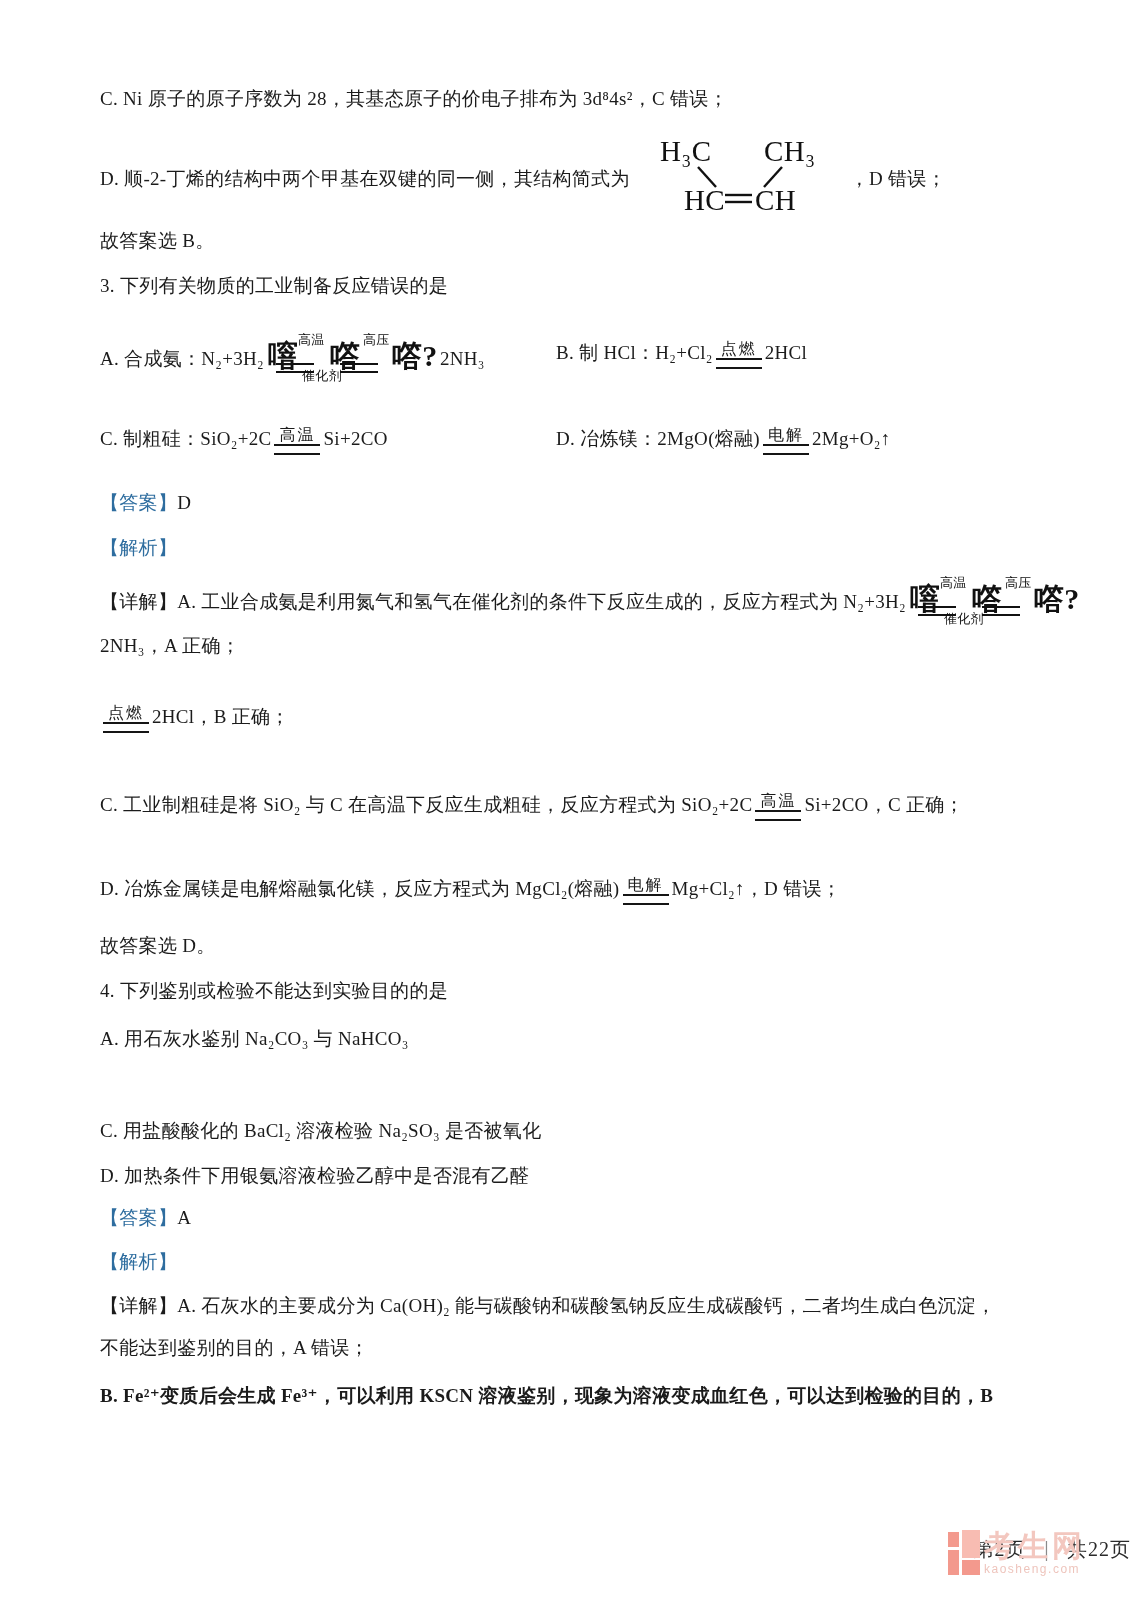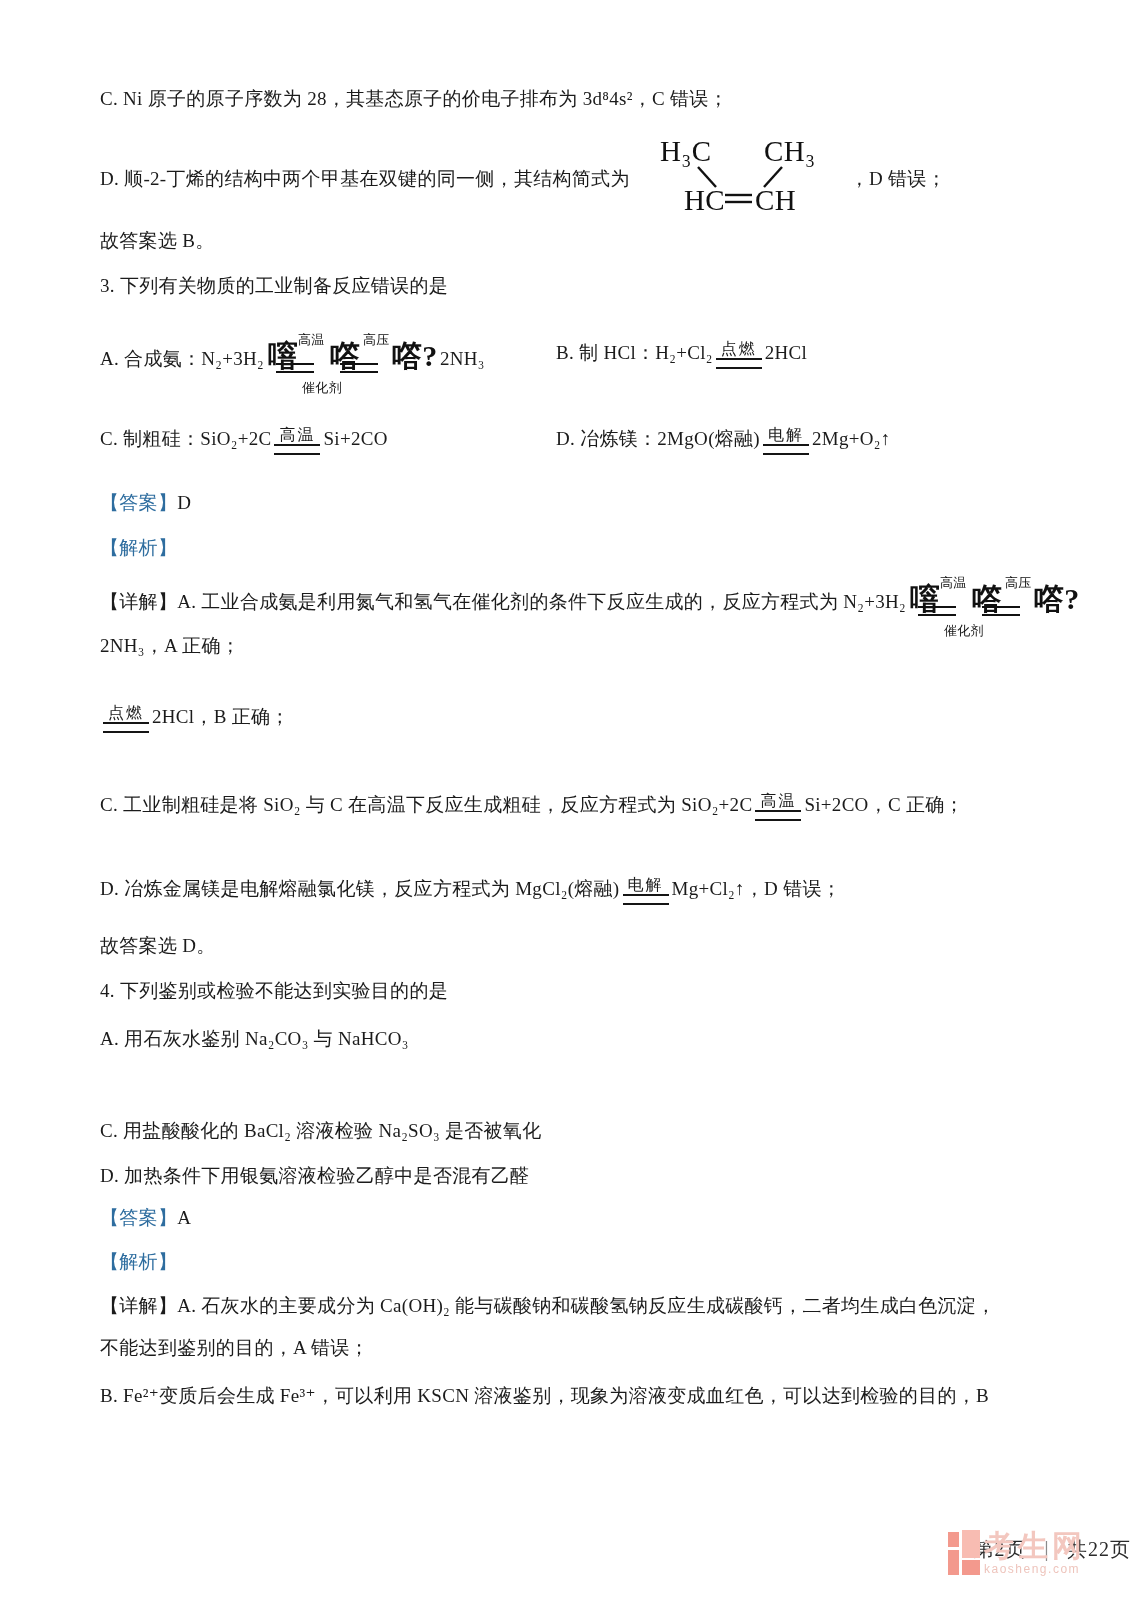--- a/index.html
+++ b/index.html
@@ -41,21 +41,21 @@
     vertical-align:middle;
     margin:0 4px;
   }
   .garb .gbig{position:absolute;top:2px;font-size:30px;line-height:32px;font-weight:600;color:#111;}
   .garb .g1{left:0;}
   .garb .g2{left:62px;}
   .garb .g3{left:124px;}
   .garb .gsmall{position:absolute;font-size:13px;line-height:14px;color:#111;}
   .garb .t1{left:30px;top:-5px;}
   .garb .t2{left:95px;top:-5px;}
-  .garb .bot{left:34px;top:31px;margin-top:12px;}
+  .garb .bot{left:34px;top:31px;}
   .garb .gline{position:absolute;top:25px;height:6px;border-top:2px solid #111;border-bottom:2px solid #111;}
   .garb .gl1{left:8px;width:38px;}
   .garb .gl2{left:72px;width:38px;}
   
   .formula{display:inline-block;margin:0 4px;}
   
   .pagefoot{
     position:absolute;
     top:1536px;left:0;width:100%;
     text-align:right;
@@ -202,21 +202,21 @@
     <span class="blue">【解析】</span>
   </div>
 
   <div class="line" style="top:1291px;left:100px;">
     <span>【详解】A. 石灰水的主要成分为 Ca(OH)₂ 能与碳酸钠和碳酸氢钠反应生成碳酸钙，二者均生成白色沉淀，</span>
   </div>
   <div class="line" style="top:1333px;left:100px;">
     <span>不能达到鉴别的目的，A 错误；</span>
   </div>
 
-  <div class="line" style="top:1381px;left:100px;">
+  <div class="line" style="top:1381px;left:100px;font-weight:bold;">
     <span>B. Fe²⁺变质后会生成 Fe³⁺，可以利用 KSCN 溶液鉴别，现象为溶液变成血红色，可以达到检验的目的，B</span>
   </div>
 
   <div class="pagefoot">
     <span>第2页</span><span class="sep">｜</span><span>共22页</span>
   </div>
 
   <div class="wm">
     <div class="wm-mark">
       <span class="m1"></span>

